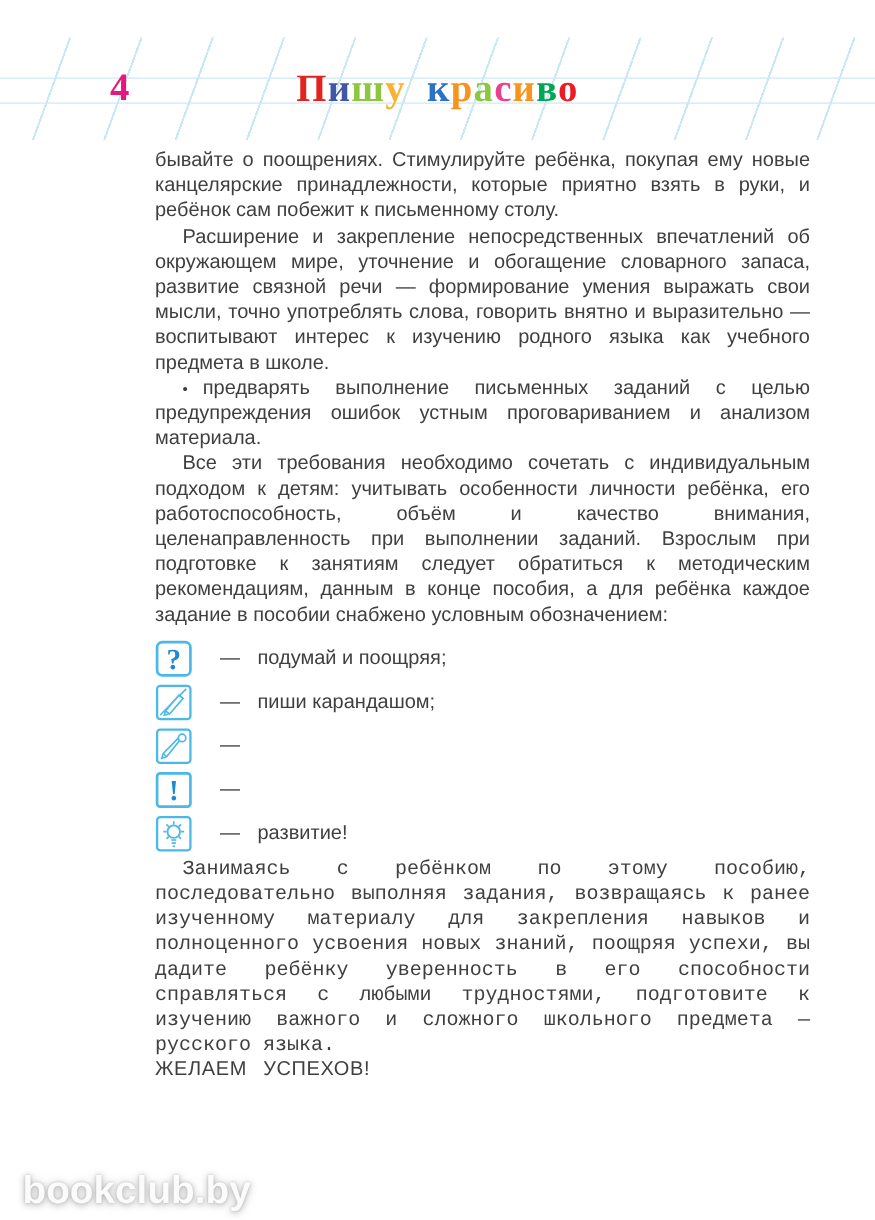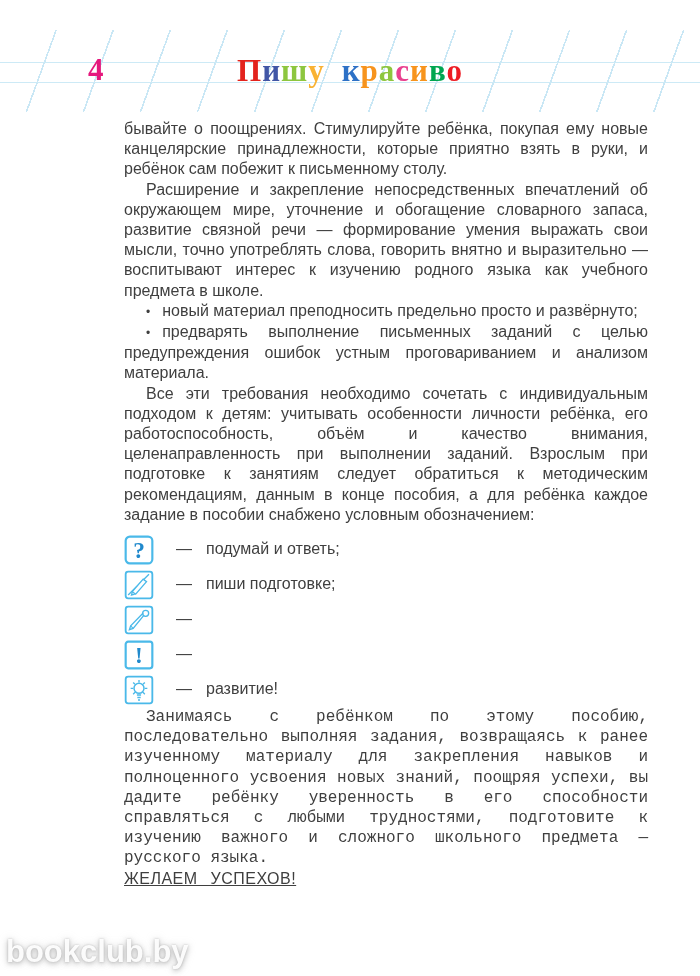--- a/index.html
+++ b/index.html
@@ -26,73 +26,72 @@
   .bullet .dot{font-size:12px;margin-right:12px;}
 
   
   .legend{margin-top:7px;}
   .legend-row{display:flex;align-items:center;height:35px;}
   .legend-row svg{flex:0 0 auto;display:block;}
   .legend-dash{margin:0 14px 0 22px;}
 
   
   .closing-par{margin-top:10px;font-family:Liberation Mono, monospace;}
-  .closing-line{margin-top:17px;text-align:center;word-spacing:8px;letter-spacing:0.5px;text-decoration:underline;}
+  .closing-line{margin-top:17px;text-align:center;word-spacing:8px;letter-spacing:0.5px;}
 
   
-  .watermark{position:absolute;left:6px;bottom:6px;font-size:31px;font-weight:bold;
+  .watermark{position:absolute;left:18px;bottom:6px;font-size:31px;font-weight:bold;
     color:rgba(255,255,255,0.94);
     text-shadow:0 0 2px rgba(150,150,150,0.55),0 2px 5px rgba(140,140,140,0.45),0 0 8px rgba(170,170,170,0.4);}
 </style>
 </head>
 <body>
 
 <div class="page">
 
   <div class="header">
     <div class="hline hline1"></div>
     <div class="hline hline2"></div>
     <div class="page-number">4</div>
     <div class="title"><span class="w1"><span style="color:#e3231d">П</span><span style="color:#4156a6">и</span><span style="color:#8dc63f">ш</span><span style="color:#f9b233">у</span></span><span class="w2"><span style="color:#2d71c6">к</span><span style="color:#f7941d">р</span><span style="color:#8dc63f">а</span><span style="color:#e9408f">с</span><span style="color:#f7941d">и</span><span style="color:#00a651">в</span><span style="color:#ed1c24">о</span></span></div>
   </div>
 
   <div class="content">
 
     <p>бывайте о поощрениях. Стимулируйте ребёнка, покупая ему новые канцелярские принадлежности, которые приятно взять в руки, и ребёнок сам побежит к письменному столу.</p>
     <p class="ind">Расширение и закрепление непосредственных впечатлений об окружающем мире, уточнение и обогащение словарного запаса, развитие связной речи — формирование умения выражать свои мысли, точно употреблять слова, говорить внятно и выразительно — воспитывают интерес к изучению родного языка как учебного предмета в школе.</p>
 
-    <p class="ind bullet"><span class="dot">•</span><span>новый материал преподносить предельно просто и развёрнуто;</span></p>
     <p class="ind bullet"><span class="dot">•</span><span>предварять выполнение письменных заданий с целью предупреждения ошибок устным проговариванием и анализом материала.</span></p>
 
     <p class="ind">Все эти требования необходимо сочетать с индивидуальным подходом к детям: учитывать особенности личности ребёнка, его работоспособность, объём и качество внимания, целенаправленность при выполнении заданий. Взрослым при подготовке к занятиям следует обратиться к методическим рекомендациям, данным в конце пособия, а для ребёнка каждое задание в пособии снабжено условным обозначением:</p>
 
     <div class="legend">
 
       <div class="legend-row">
         <span>
           <svg width="30" height="30" viewBox="0 0 36 36">
             <rect x="2" y="2" width="32" height="32" rx="5" fill="#ffffff" stroke="#4ab9e9" stroke-width="2.6"></rect>
             <text x="18" y="28" font-size="28" font-weight="bold" fill="#2089cc" text-anchor="middle" font-family="Liberation Serif, serif">?</text>
           </svg>
         </span>
         <span class="legend-dash">—</span>
-        <span>подумай и ответь;</span>
+        <span>подумай и поощряя;</span>
       </div>
 
       <div class="legend-row">
         <span>
           <svg width="30" height="30" viewBox="0 0 36 36">
             <rect x="2" y="2" width="32" height="32" rx="3" fill="#ffffff" stroke="#4ab9e9" stroke-width="2.2"></rect>
             <path d="M5 30 L30 5" stroke="#4ab9e9" stroke-width="1.6" fill="none"></path>
             <path d="M10 26 L23 11 L27 14 L14 29 Z" fill="#ffffff" stroke="#4ab9e9" stroke-width="1.6"></path>
             <path d="M10 26 L9 30 L13 29" fill="none" stroke="#4ab9e9" stroke-width="1.6"></path>
           </svg>
         </span>
         <span class="legend-dash">—</span>
-        <span>пиши подготовке;</span>
+        <span>пиши карандашом;</span>
       </div>
 
       <div class="legend-row">
         <span>
           <svg width="30" height="30" viewBox="0 0 36 36">
             <rect x="2" y="2" width="32" height="32" rx="3" fill="#ffffff" stroke="#4ab9e9" stroke-width="2.2"></rect>
             <circle cx="26" cy="10" r="3.6" fill="none" stroke="#4ab9e9" stroke-width="1.6"></circle>
             <path d="M23.5 12.8 L11 28 L6.5 29.5 L8 25 L23 9.5" fill="none" stroke="#4ab9e9" stroke-width="1.6"></path>
             <path d="M8 25 L11 28" stroke="#4ab9e9" stroke-width="1.4"></path>
           </svg>

